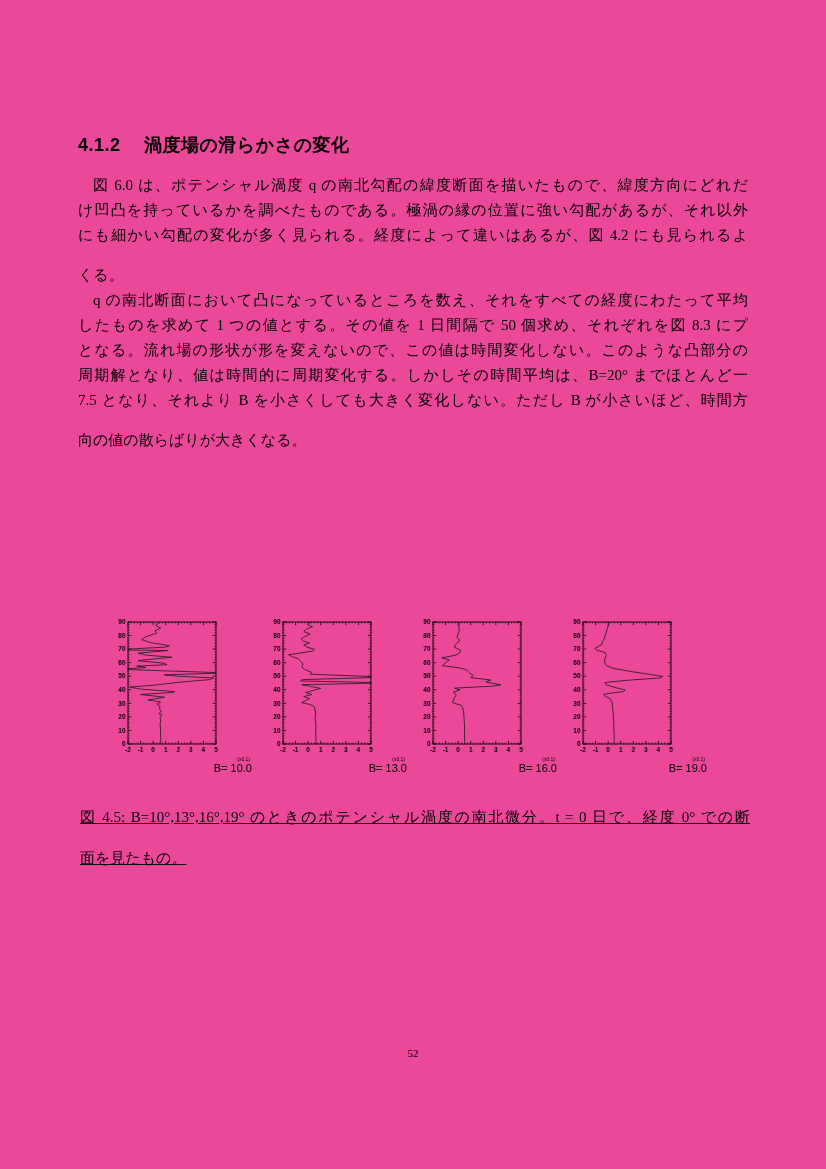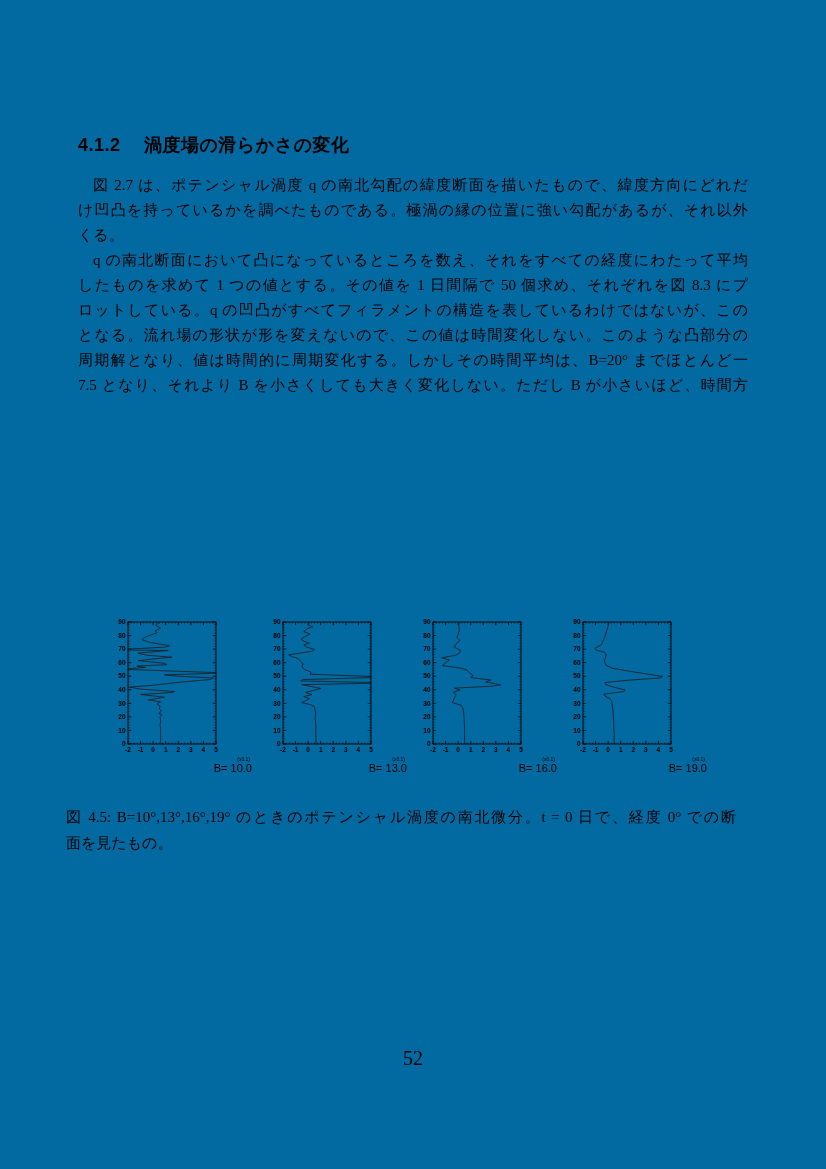--- a/index.html
+++ b/index.html
@@ -1,66 +1,67 @@
 <!DOCTYPE html>
 <html><head>
 <meta charset="utf-8">
 <style>
   html,body{margin:0;padding:0;}
   body{
     width:826px;height:1169px;background:#ffffff;color:#111;
     font-family:"Liberation Serif","DejaVu Serif",serif;
     -webkit-font-smoothing:antialiased;
   }
-  .page{position:relative;width:826px;height:1169px;overflow:hidden;background:#0369a1;}
+  .page{position:relative;width:826px;height:1169px;overflow:hidden;background:#ec4899;}
   .heading{
     position:absolute;left:78px;top:133px;margin:0;
     font-family:"Liberation Sans","DejaVu Sans",sans-serif;
     font-weight:bold;font-size:18px;letter-spacing:.5px;color:#000;
   }
   .heading .sec-no{margin-right:1.3em;}
   .content{position:absolute;left:78px;top:173px;width:670px;}
   .line{
     font-size:15px;line-height:25px;white-space:normal;
     text-align:justify;text-align-last:justify;text-justify:inter-character;
     color:#000;
   }
-  .line.last{text-align-last:left;}
+  .line.last{text-align-last:left;margin-top:15px;}
   .line.indent{text-indent:1em;}
   .plots{position:absolute;left:0;top:612px;width:803px;height:170px;}
   .plots svg{position:absolute;top:0;}
-  .caption{position:absolute;left:66px;top:804px;width:670px;}
+  .caption{position:absolute;left:80px;top:804px;width:670px;text-decoration:underline;}
   .caption .line{line-height:26px;}
   .pagenum{
     position:absolute;left:0;top:1047px;width:826px;
-    text-align:center;font-size:20px;color:#000;
+    text-align:center;font-size:11px;color:#000;
   }
   svg text{font-family:"Liberation Sans","DejaVu Sans",sans-serif;fill:#000;}
 </style>
 </head>
 <body>
 
 <div class="page">
   <h2 class="heading">
     <span class="sec-no">4.1.2</span><span>渦度場の滑らかさの変化</span>
   </h2>
 
   <div class="content">
       <div>
-        <div class="line indent">図 2.7 は、ポテンシャル渦度 q の南北勾配の緯度断面を描いたもので、緯度方向にどれだ</div>
+        <div class="line indent">図 6.0 は、ポテンシャル渦度 q の南北勾配の緯度断面を描いたもので、緯度方向にどれだ</div>
         <div class="line">け凹凸を持っているかを調べたものである。極渦の縁の位置に強い勾配があるが、それ以外</div>
+        <div class="line">にも細かい勾配の変化が多く見られる。経度によって違いはあるが、図 4.2 にも見られるよ</div>
         <div class="line last">くる。</div>
       </div>
       <div>
         <div class="line indent">q の南北断面において凸になっているところを数え、それをすべての経度にわたって平均</div>
         <div class="line">したものを求めて 1 つの値とする。その値を 1 日間隔で 50 個求め、それぞれを図 8.3 にプ</div>
-        <div class="line">ロットしている。q の凹凸がすべてフィラメントの構造を表しているわけではないが、この</div>
         <div class="line">となる。流れ場の形状が形を変えないので、この値は時間変化しない。このような凸部分の</div>
         <div class="line">周期解となり、値は時間的に周期変化する。しかしその時間平均は、B=20° までほとんど一</div>
         <div class="line">7.5 となり、それより B を小さくしても大きく変化しない。ただし B が小さいほど、時間方</div>
+        <div class="line last">向の値の散らばりが大きくなる。</div>
       </div>
     </div>
 
   <div class="plots">
       <svg width="150" height="168" viewBox="0 0 150 168" style="left: 103px;">
         <rect x="25" y="10" width="88" height="122" fill="none" stroke="#000" stroke-width="0.9"></rect>
         <line x1="25" y1="132" x2="28.2" y2="132" stroke="#000" stroke-width="0.8"></line>
         <line x1="109.8" y1="132" x2="113" y2="132" stroke="#000" stroke-width="0.8"></line>
         <text x="22.5" y="134.2" font-size="6.5" text-anchor="end" font-weight="bold">0</text>
         <line x1="25" y1="118.44444444444444" x2="28.2" y2="118.44444444444444" stroke="#000" stroke-width="0.8"></line>

